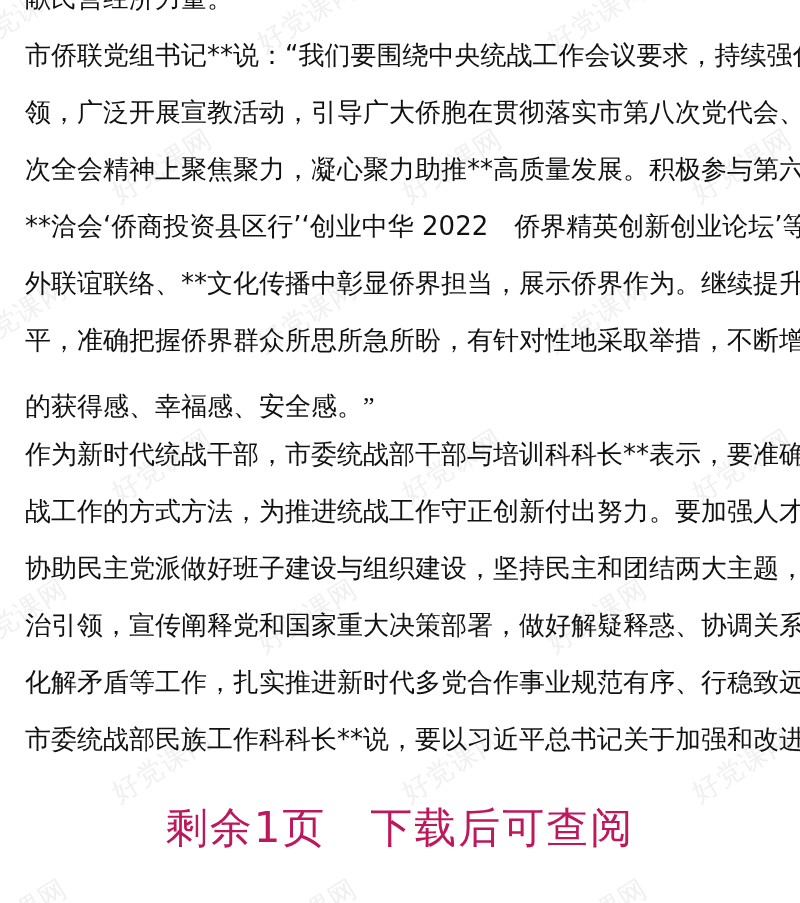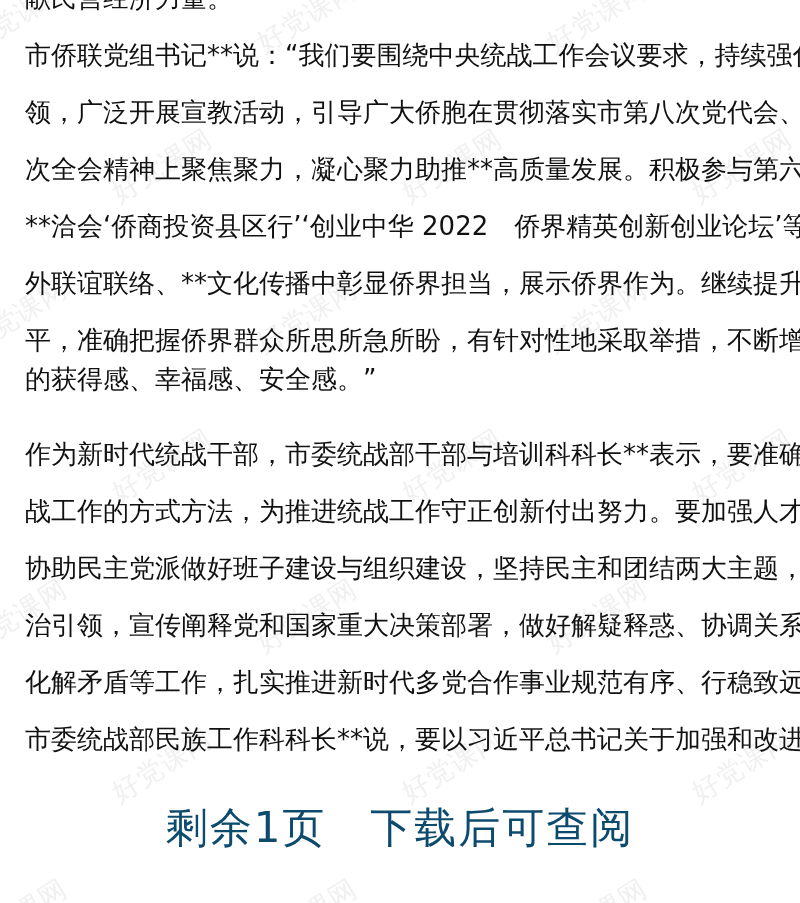--- a/index.html
+++ b/index.html
@@ -71,21 +71,21 @@
 
   
   #download-notice {
     position: absolute;
     left: 0;
     top: 800px;
     width: 800px;
     text-align: center;
     font-size: 42px;
     line-height: 56px;
-    color: #0c4a6e;
+    color: #be185d;
     letter-spacing: 2px;
     white-space: pre;
     z-index: 3;
     font-family: "DejaVu Sans", "Liberation Sans", sans-serif;
   }
 </style>
 </head>
 <body>
 
 <div id="page">
@@ -115,21 +115,21 @@
     </div>
 
   <div id="text-layer">
     <div class="doc-line" id="clipped-line">献民营经济力量。</div>
   <div class="doc-line" style="top: 40px;">市侨联党组书记**说：“我们要围绕中央统战工作会议要求，持续强化侨界思想引</div>
       <div class="doc-line" style="top: 97px;">领，广泛开展宣教活动，引导广大侨胞在贯彻落实市第八次党代会、市委八届二</div>
       <div class="doc-line" style="top: 154px;">次全会精神上聚焦聚力，凝心聚力助推**高质量发展。积极参与第六届丝博会暨</div>
       <div class="doc-line" style="top: 211px;">**洽会‘侨商投资县区行’‘创业中华 2022　侨界精英创新创业论坛’等活动，在海</div>
       <div class="doc-line" style="top: 268px;">外联谊联络、**文化传播中彰显侨界担当，展示侨界作为。继续提升为侨服务水</div>
       <div class="doc-line" style="top: 325px;">平，准确把握侨界群众所思所急所盼，有针对性地采取举措，不断增强侨界群众</div>
-      <div class="doc-line" style="top: 364px;">的获得感、幸福感、安全感。”</div>
+      <div class="doc-line" style="top: 392px; font-family: Liberation Serif, serif;">的获得感、幸福感、安全感。”</div>
       <div class="doc-line" style="top: 439px;">作为新时代统战干部，市委统战部干部与培训科科长**表示，要准确把握做好统</div>
       <div class="doc-line" style="top: 496px;">战工作的方式方法，为推进统战工作守正创新付出努力。要加强人才培养和储备，</div>
       <div class="doc-line" style="top: 553px;">协助民主党派做好班子建设与组织建设，坚持民主和团结两大主题，强化思想政</div>
       <div class="doc-line" style="top: 610px;">治引领，宣传阐释党和国家重大决策部署，做好解疑释惑、协调关系、理顺情绪、</div>
       <div class="doc-line" style="top: 667px;">化解矛盾等工作，扎实推进新时代多党合作事业规范有序、行稳致远。</div>
       <div class="doc-line" style="top: 724px;">市委统战部民族工作科科长**说，要以习近平总书记关于加强和改进民族工作的</div>
     </div>
 
   <div id="download-notice">剩余1页　下载后可查阅</div>
 

